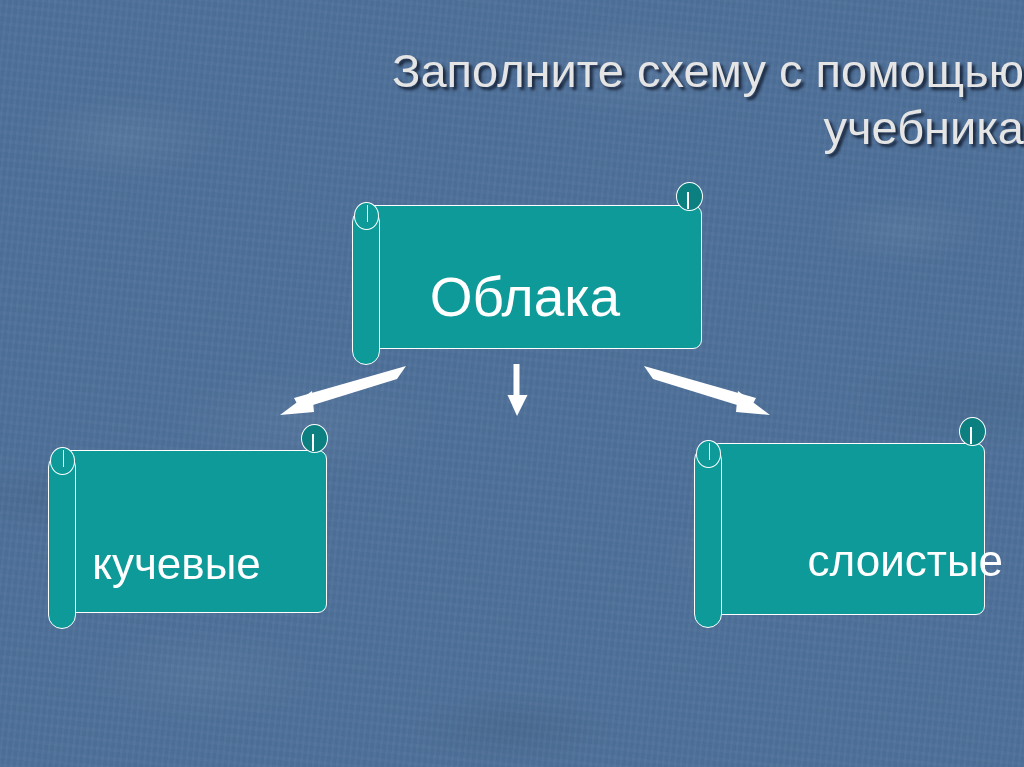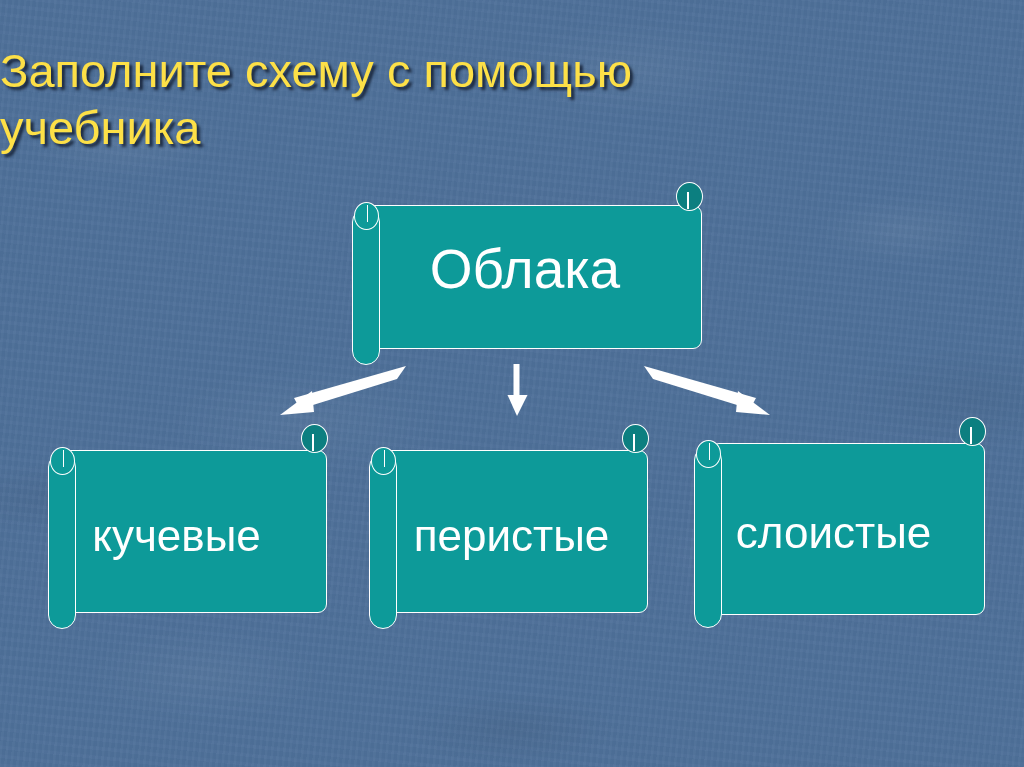--- a/index.html
+++ b/index.html
@@ -39,24 +39,24 @@
       repeating-linear-gradient(96deg, rgba(255,255,255,0.022) 0px, rgba(255,255,255,0.022) 2px, rgba(0,0,0,0.016) 3px, rgba(0,0,0,0.016) 6px),
       repeating-linear-gradient(6deg,  rgba(255,255,255,0.016) 0px, rgba(255,255,255,0.016) 3px, rgba(0,0,0,0.013) 4px, rgba(0,0,0,0.013) 9px);
     pointer-events: none;
   }
 
   #title {
     position: absolute;
     left: 0;
     top: 42px;
     width: 1024px;
-    text-align: left;
+    text-align: right;
     font-size: 47px;
     line-height: 57px;
-    color: #fde047;
+    color: #e5e5e5;
     letter-spacing: 0px;
     text-shadow: 3px 3px 3px rgba(10,18,34,0.78);
     white-space: pre-line;
   }
 
   
   .scroll {
     position: absolute;
   }
   .scroll-body {
@@ -103,20 +103,21 @@
     top: 34%;
     width: 1.5px;
     height: 62%;
     background: #ffffff;
   }
   .scroll-label {
     position: absolute;
     color: #ffffff;
     white-space: nowrap;
     line-height: 1;
+    margin-top: 28px;
   }
 
   
   .arrow {
     position: absolute;
   }
   .arrow svg { display: block; overflow: visible; }
 </style>
 </head>
 <body>
@@ -164,29 +165,22 @@
   </div>
 
   <div class="scroll" style="left:36px; top:422px; width:300px; height:210px;">
     <div class="scroll-body" style="left:26px; top:28px; width:265px; height:163px;"></div>
     <div class="scroll-roll" style="left:12px; top:31px; width:28px; height:176px;"></div>
     <div class="scroll-curl-left" style="left:14px; top:25px; width:25px; height:28px;"></div>
     <div class="scroll-curl-right" style="left:265px; top:2px; width:27px; height:29px;"></div>
     <div class="scroll-label" style="left:8px; top:92px; width:265px; text-align:center; font-size:44px;">кучевые</div>
   </div>
 
-  <div class="scroll" style="left:357px; top:422px; width:300px; height:210px;">
-    <div class="scroll-body" style="left:26px; top:28px; width:265px; height:163px;"></div>
-    <div class="scroll-roll" style="left:12px; top:31px; width:28px; height:176px;"></div>
-    <div class="scroll-curl-left" style="left:14px; top:25px; width:25px; height:28px;"></div>
-    <div class="scroll-curl-right" style="left:265px; top:2px; width:27px; height:29px;"></div>
-    <div class="scroll-label" style="left:22px; top:92px; width:265px; text-align:center; font-size:44px;">перистые</div>
-  </div>
 
   <div class="scroll" style="left:682px; top:415px; width:310px; height:215px;">
     <div class="scroll-body" style="left:28px; top:28px; width:275px; height:172px;"></div>
     <div class="scroll-roll" style="left:12px; top:31px; width:28px; height:182px;"></div>
     <div class="scroll-curl-left" style="left:14px; top:25px; width:25px; height:28px;"></div>
     <div class="scroll-curl-right" style="left:277px; top:2px; width:27px; height:29px;"></div>
-    <div class="scroll-label" style="left:14px; top:96px; width:275px; text-align:center; font-size:44px;">слоистые</div>
+    <div class="scroll-label" style="left:14px; top:96px; width:275px; text-align:right; font-size:44px;padding-left:32px;">слоистые</div>
   </div>
 
 </div>
 
 </body></html>

